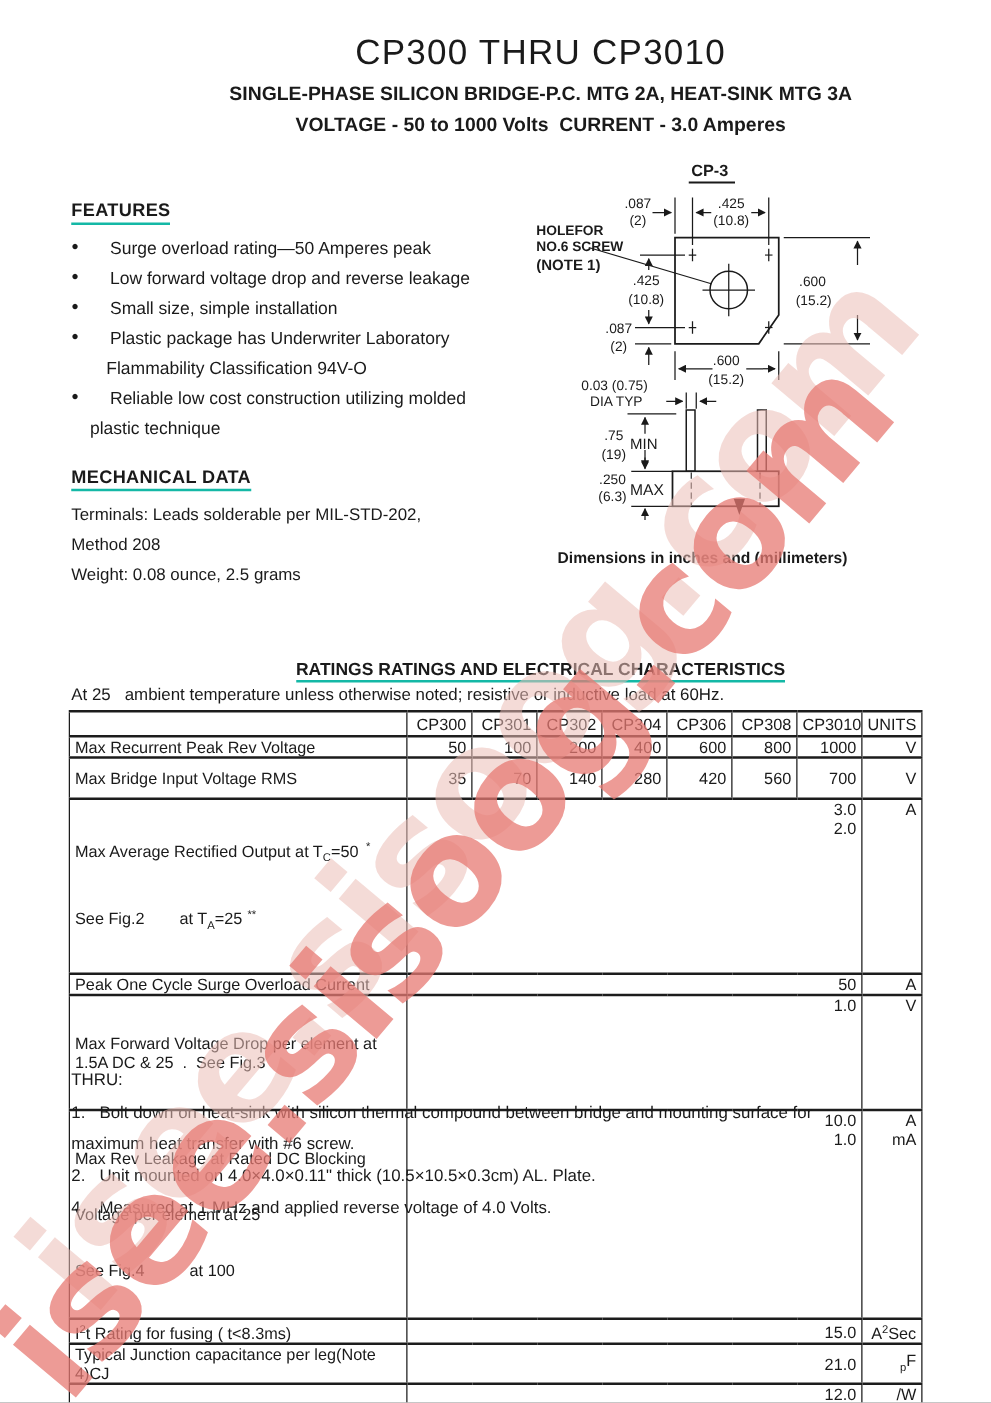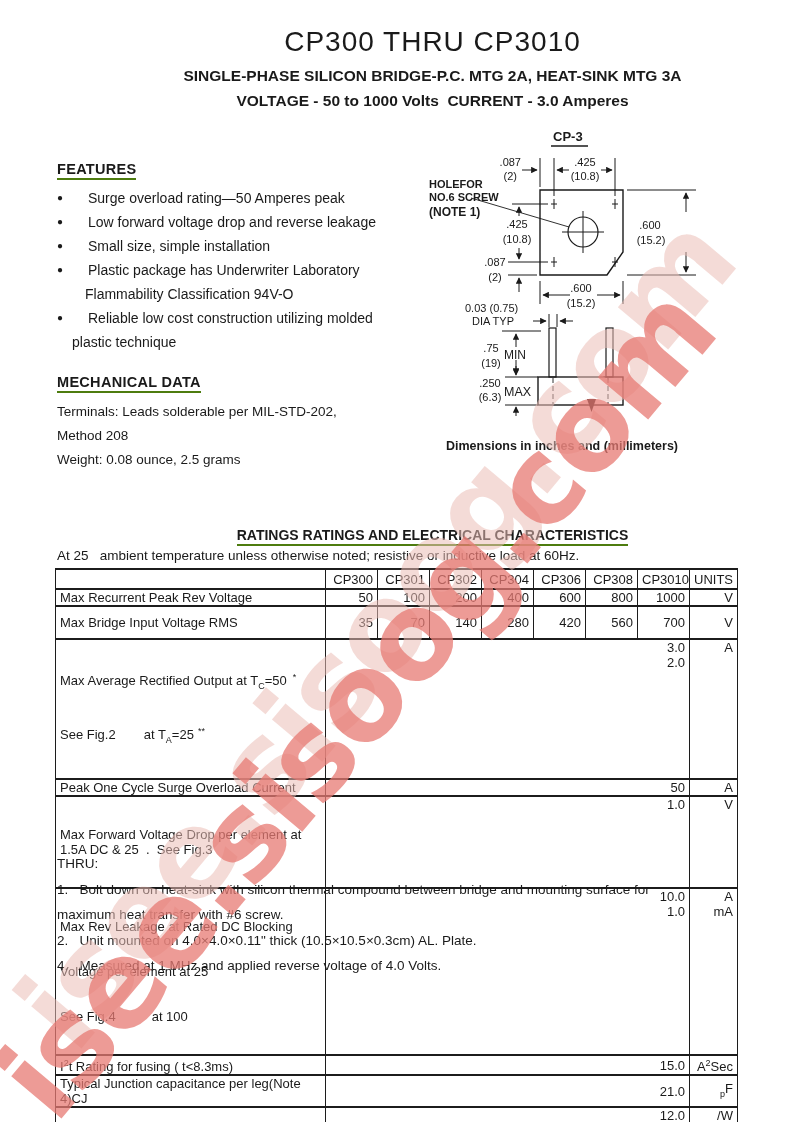--- a/index.html
+++ b/index.html
@@ -4,21 +4,21 @@
 <style>
   html,body{margin:0;padding:0;background:#9a9a9a;}
   .page{position:relative;width:793px;height:1122px;background:#ffffff;margin:0 auto;
         font-family:"Liberation Sans",sans-serif;color:#1a1a1a;overflow:hidden;}
   .abs{position:absolute;}
   .center{left:0;width:100%;text-align:center;padding-left:36px;}
   .doc-title{top:26px;font-size:28px;letter-spacing:1px;}
   .sub{font-weight:bold;font-size:15.5px;white-space:pre;}
   .sub1{top:67px;}
   .sub2{top:92px;}
-  .uhead{font-weight:bold;display:inline-block;border-bottom:2px solid #4d7c0f;padding-bottom:1px;}
+  .uhead{font-weight:bold;display:inline-block;border-bottom:2px solid #14b8a6;padding-bottom:1px;}
   
   .features{left:57px;top:161px;width:370px;font-size:14px;}
   .features .hd{font-size:14.5px;letter-spacing:.3px;}
   .flines{margin-top:6px;}
   .fline{display:flex;height:24px;line-height:24px;}
   .fline .bullet{width:31px;font-size:10px;}
   .fline.ind1{padding-left:28px;}
   .fline.ind2{padding-left:15px;}
   .mech{left:57px;top:374px;width:370px;font-size:13.5px;}
   .mech .hd{font-size:14.5px;letter-spacing:.3px;}

